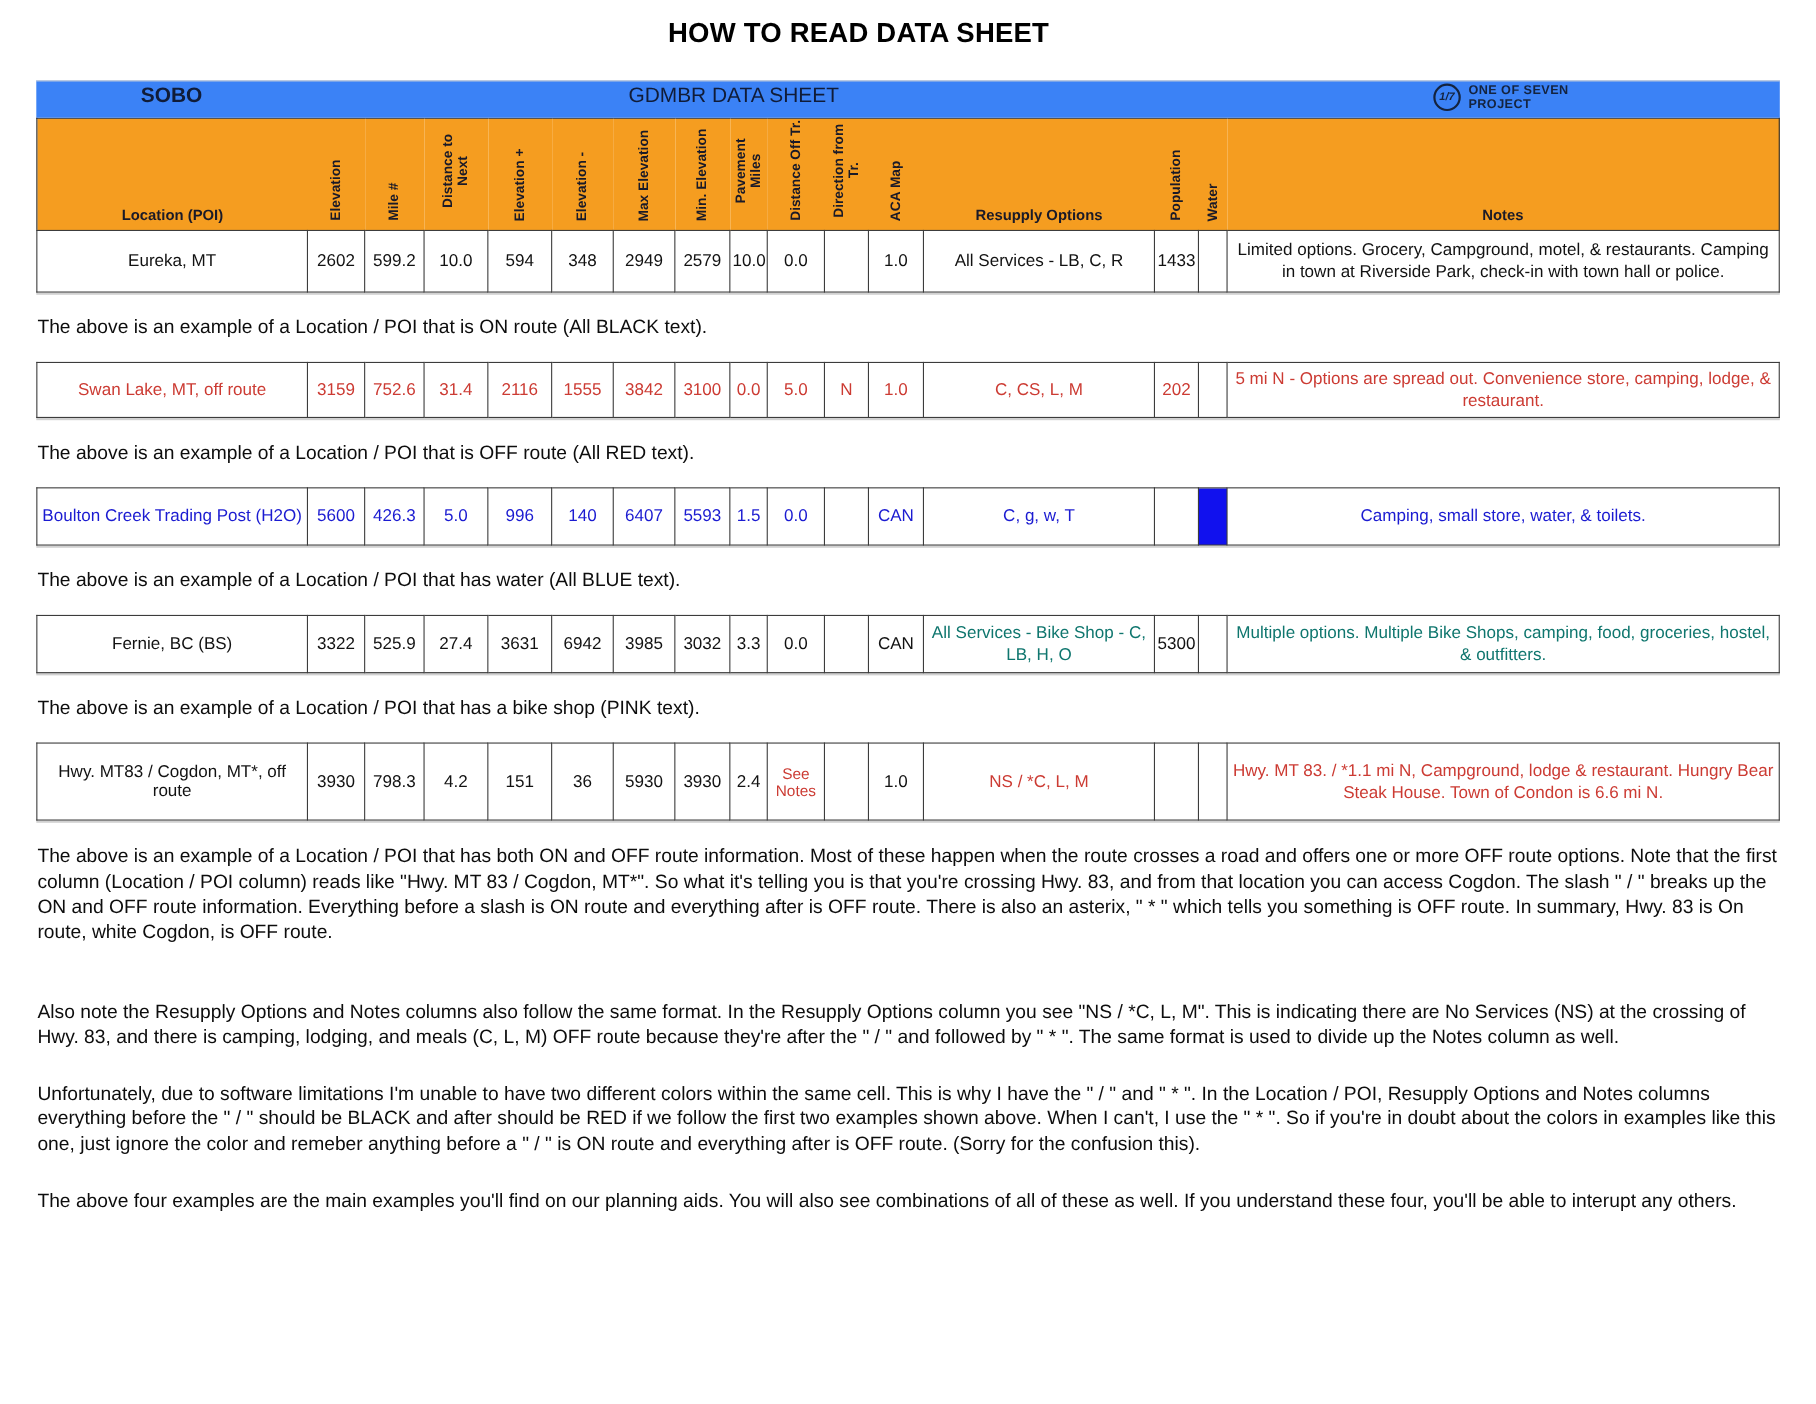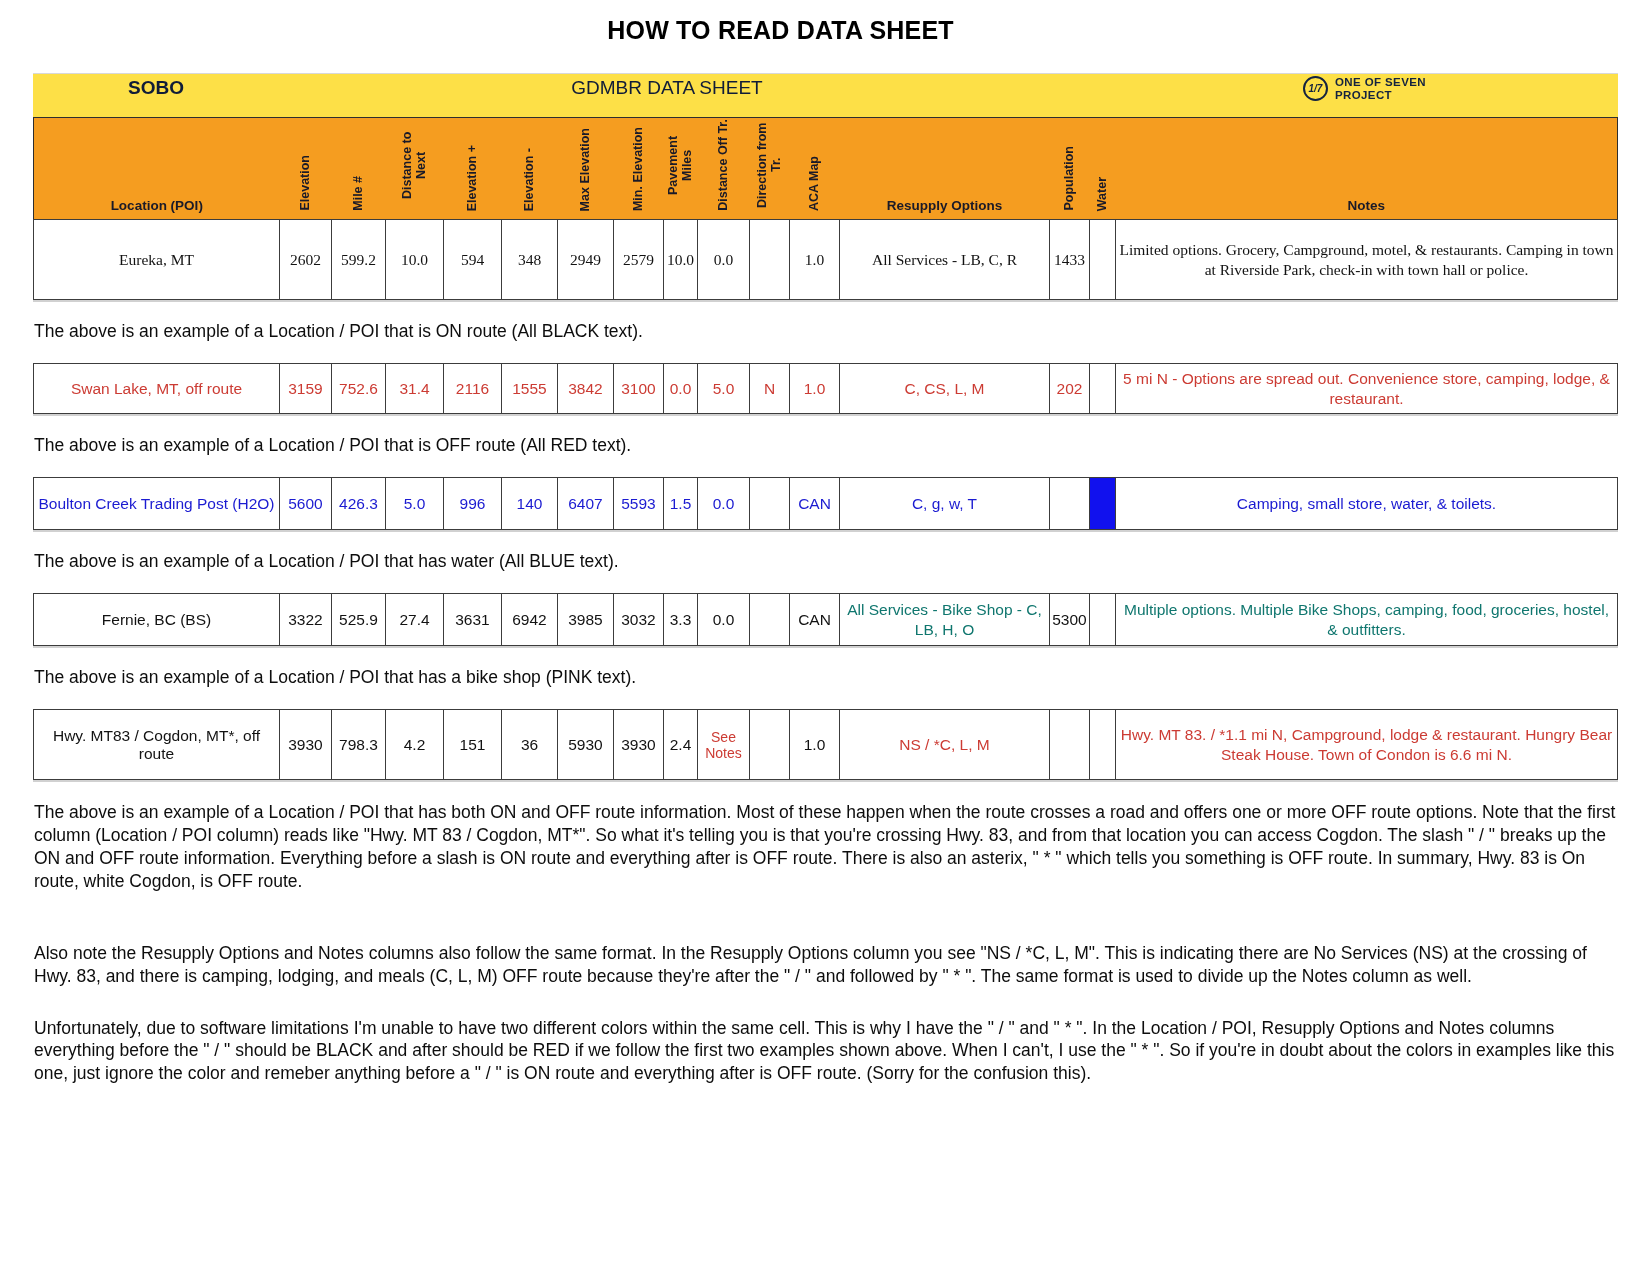--- a/index.html
+++ b/index.html
@@ -13,21 +13,21 @@
     margin:16px 0 12px 0;
     padding-right:90px;
     text-align:center;
     font-size:25px; font-weight:bold; color:#000;
     letter-spacing:0.2px;
   }
   .sheet { width:1585px; margin-left:33px; }
 
   
   .bluebar {
-    position:relative; height:44px; background:#fde047;
+    position:relative; height:34px; background:#3b82f6;
     border-top:1px solid #d8d8d8;
     margin-top:28px;
   }
   .bluebar .sobo {
     position:absolute; left:0; top:3px; width:246px;
     text-align:center; font-size:19px; font-weight:bold; color:#101c38;
   }
   .bluebar .gdmbr {
     position:absolute; left:40%; top:3px; transform:translateX(-50%);
     font-size:19px; font-weight:normal; color:#101c38; white-space:nowrap;
@@ -50,21 +50,21 @@
   }
   table.ex td {
     border:1px solid #3c3c3c;
     font-size:15.5px; text-align:center; vertical-align:middle;
     padding:2px 2px; overflow:hidden;
   }
   table.ex { border:1.5px solid #2e2e2e; }
   td.loc   { text-align:left; padding-left:5px; }
   td.notes { text-align:left; padding-left:5px; font-size:15px; line-height:1.28; }
   td.resup { font-size:15.5px; line-height:1.25; }
-  tr.r-eureka  { height:80px;font-family:Liberation Serif, serif; }
+  tr.r-eureka  { height:56px; }
   tr.r-swan    { height:50px; }
   tr.r-boulton { height:52px; }
   tr.r-fernie  { height:52px; }
   tr.r-hwy     { height:70px; }
 
   
   tr.head th {
     background:#F59D20; border:none; height:102px;
     vertical-align:bottom; text-align:center;
     font-size:12.5px; font-weight:bold; color:#1a1a28; padding:0 0 5px 0;
@@ -338,14 +338,15 @@
       <td></td>
       <td></td>
       <td class="notes c-red">Hwy. MT 83. / *1.1 mi N, Campground, lodge &amp; restaurant. Hungry Bear Steak House. Town of Condon is 6.6 mi N.</td>
     </tr>
   </tbody>
     </table>
 
   <p class="para first gap-large">The above is an example of a Location / POI that has both ON and OFF route information. Most of these happen when the route crosses a road and offers one or more OFF route options. Note that the first column (Location / POI column) reads like "Hwy. MT 83 / Cogdon, MT*". So what it's telling you is that you're crossing Hwy. 83, and from that location you can access Cogdon. The slash " / " breaks up the ON and OFF route information. Everything before a slash is ON route and everything after is OFF route. There is also an asterix, " * " which tells you something is OFF route. In summary, Hwy. 83 is On route, white Cogdon, is OFF route.</p>
   <p class="para">Also note the Resupply Options and Notes columns also follow the same format. In the Resupply Options column you see "NS / *C, L, M". This is indicating there are No Services (NS) at the crossing of Hwy. 83, and there is camping, lodging, and meals (C, L, M) OFF route because they're after the " / " and followed by " * ". The same format is used to divide up the Notes column as well.</p>
   <p class="para">Unfortunately, due to software limitations I'm unable to have two different colors within the same cell. This is why I have the " / " and " * ". In the Location / POI, Resupply Options and Notes columns everything before the " / " should be BLACK and after should be RED if we follow the first two examples shown above. When I can't, I use the " * ".  So if you're in doubt about the colors in examples like this one, just ignore the color and remeber anything before  a " / " is ON route and everything after is OFF route. (Sorry for the confusion this).</p>
+  <p class="para">The above four examples are the main examples you'll find on our planning aids. You will also see combinations of all of these as well. If you understand these four, you'll be able to interupt any others.</p>
 
 </div>
 
 </body></html>

